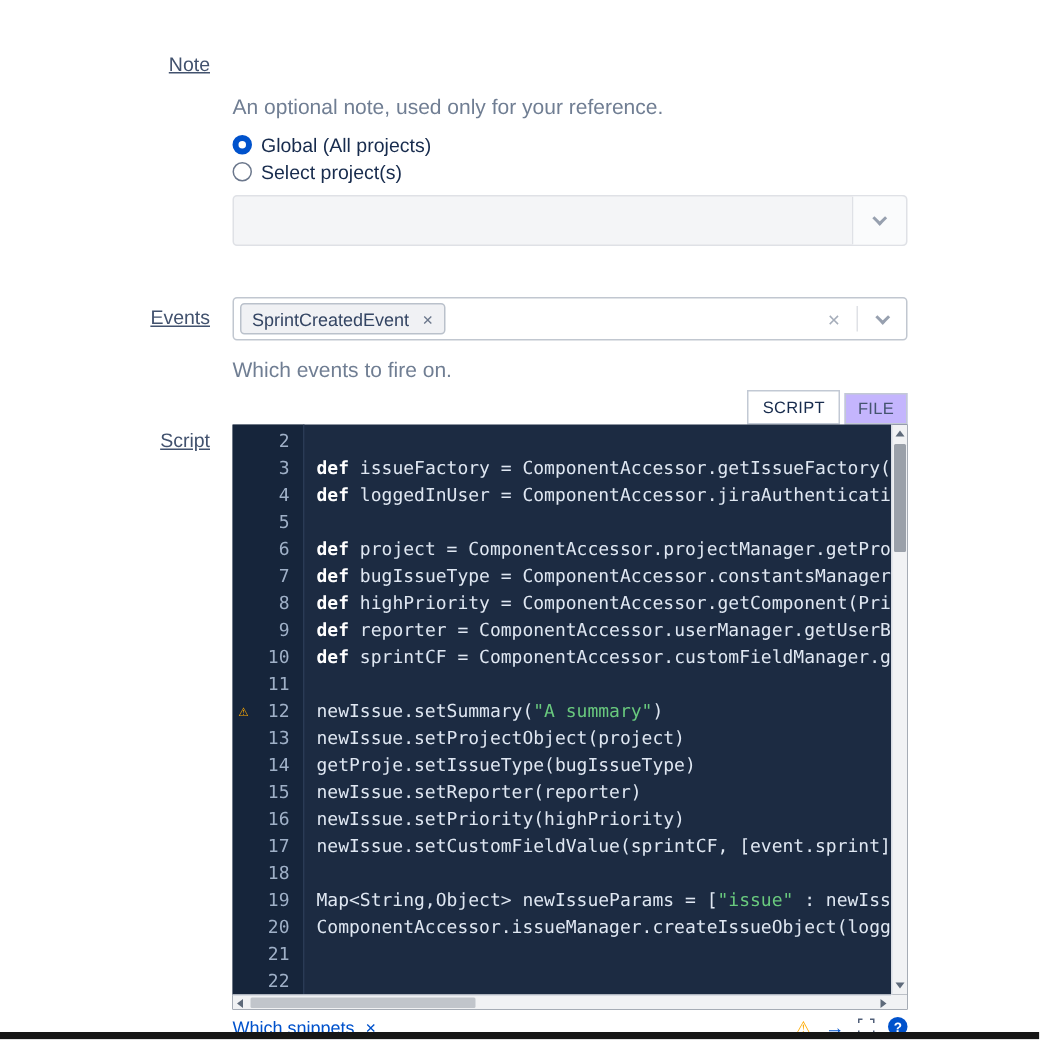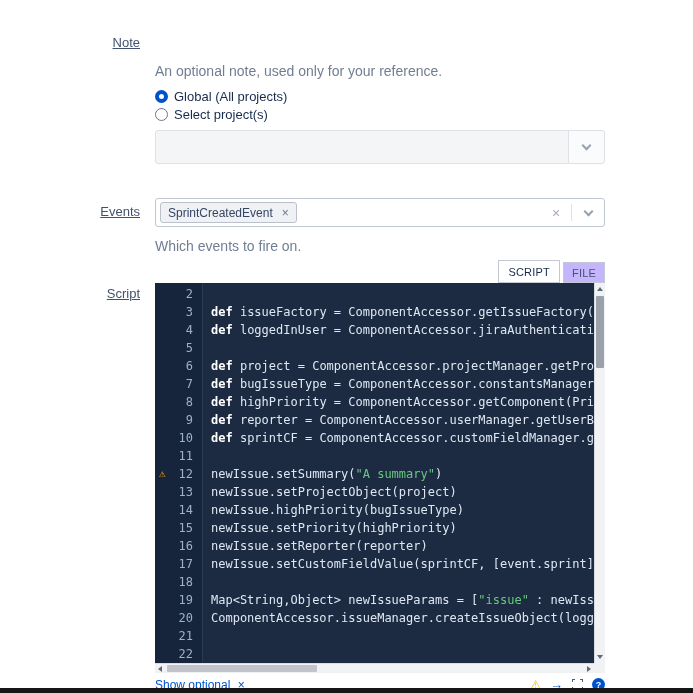--- a/index.html
+++ b/index.html
@@ -140,44 +140,44 @@
         <div class="code-line"><span class="tok-keyword">def</span><span class="tok-plain"> loggedInUser = ComponentAccessor.jiraAuthentication</span></div>
         <div class="code-line"></div>
         <div class="code-line"><span class="tok-keyword">def</span><span class="tok-plain"> project = ComponentAccessor.projectManager.getProje</span></div>
         <div class="code-line"><span class="tok-keyword">def</span><span class="tok-plain"> bugIssueType = ComponentAccessor.constantsManager.g</span></div>
         <div class="code-line"><span class="tok-keyword">def</span><span class="tok-plain"> highPriority = ComponentAccessor.getComponent(Prior</span></div>
         <div class="code-line"><span class="tok-keyword">def</span><span class="tok-plain"> reporter = ComponentAccessor.userManager.getUserByN</span></div>
         <div class="code-line"><span class="tok-keyword">def</span><span class="tok-plain"> sprintCF = ComponentAccessor.customFieldManager.get</span></div>
         <div class="code-line"></div>
         <div class="code-line"><span class="tok-plain">newIssue.setSummary(</span><span class="tok-string">"A summary"</span><span class="tok-plain">)</span></div>
         <div class="code-line"><span class="tok-plain">newIssue.setProjectObject(project)</span></div>
-        <div class="code-line"><span class="tok-plain">newIssue.highPriority(bugIssueType)</span></div>
+        <div class="code-line"><span class="tok-plain">getProje.setIssueType(bugIssueType)</span></div>
+        <div class="code-line"><span class="tok-plain">newIssue.setReporter(reporter)</span></div>
         <div class="code-line"><span class="tok-plain">newIssue.setPriority(highPriority)</span></div>
-        <div class="code-line"><span class="tok-plain">newIssue.setReporter(reporter)</span></div>
         <div class="code-line"><span class="tok-plain">newIssue.setCustomFieldValue(sprintCF, [event.sprint])</span></div>
         <div class="code-line"></div>
         <div class="code-line"><span class="tok-plain">Map&lt;String,Object&gt; newIssueParams = [</span><span class="tok-string">"issue"</span><span class="tok-plain"> : newIssue</span></div>
         <div class="code-line"><span class="tok-plain">ComponentAccessor.issueManager.createIssueObject(logged</span></div>
       </div>
     <div class="vscroll">
       <span class="tri tri-up"></span>
       <span class="vthumb"></span>
       <span class="tri tri-down"></span>
     </div>
     <div class="hscroll">
       <span class="tri tri-left"></span>
       <span class="hthumb"></span>
       <span class="tri tri-right"></span>
     </div>
     <div class="scroll-corner"></div>
   </div>
 
   <div class="footer">
     <span class="snippets">
-      <a>Show optional</a>
+      <a>Which snippets</a>
       <span class="snip-x">×</span>
     </span>
     <span class="footer-icons">
       <span class="f-warn">⚠</span>
       <span class="f-arrow">→</span>
       <span class="fullscreen"></span>
       <span class="f-help">
           <span>?</span>
         </span>
     </span>

